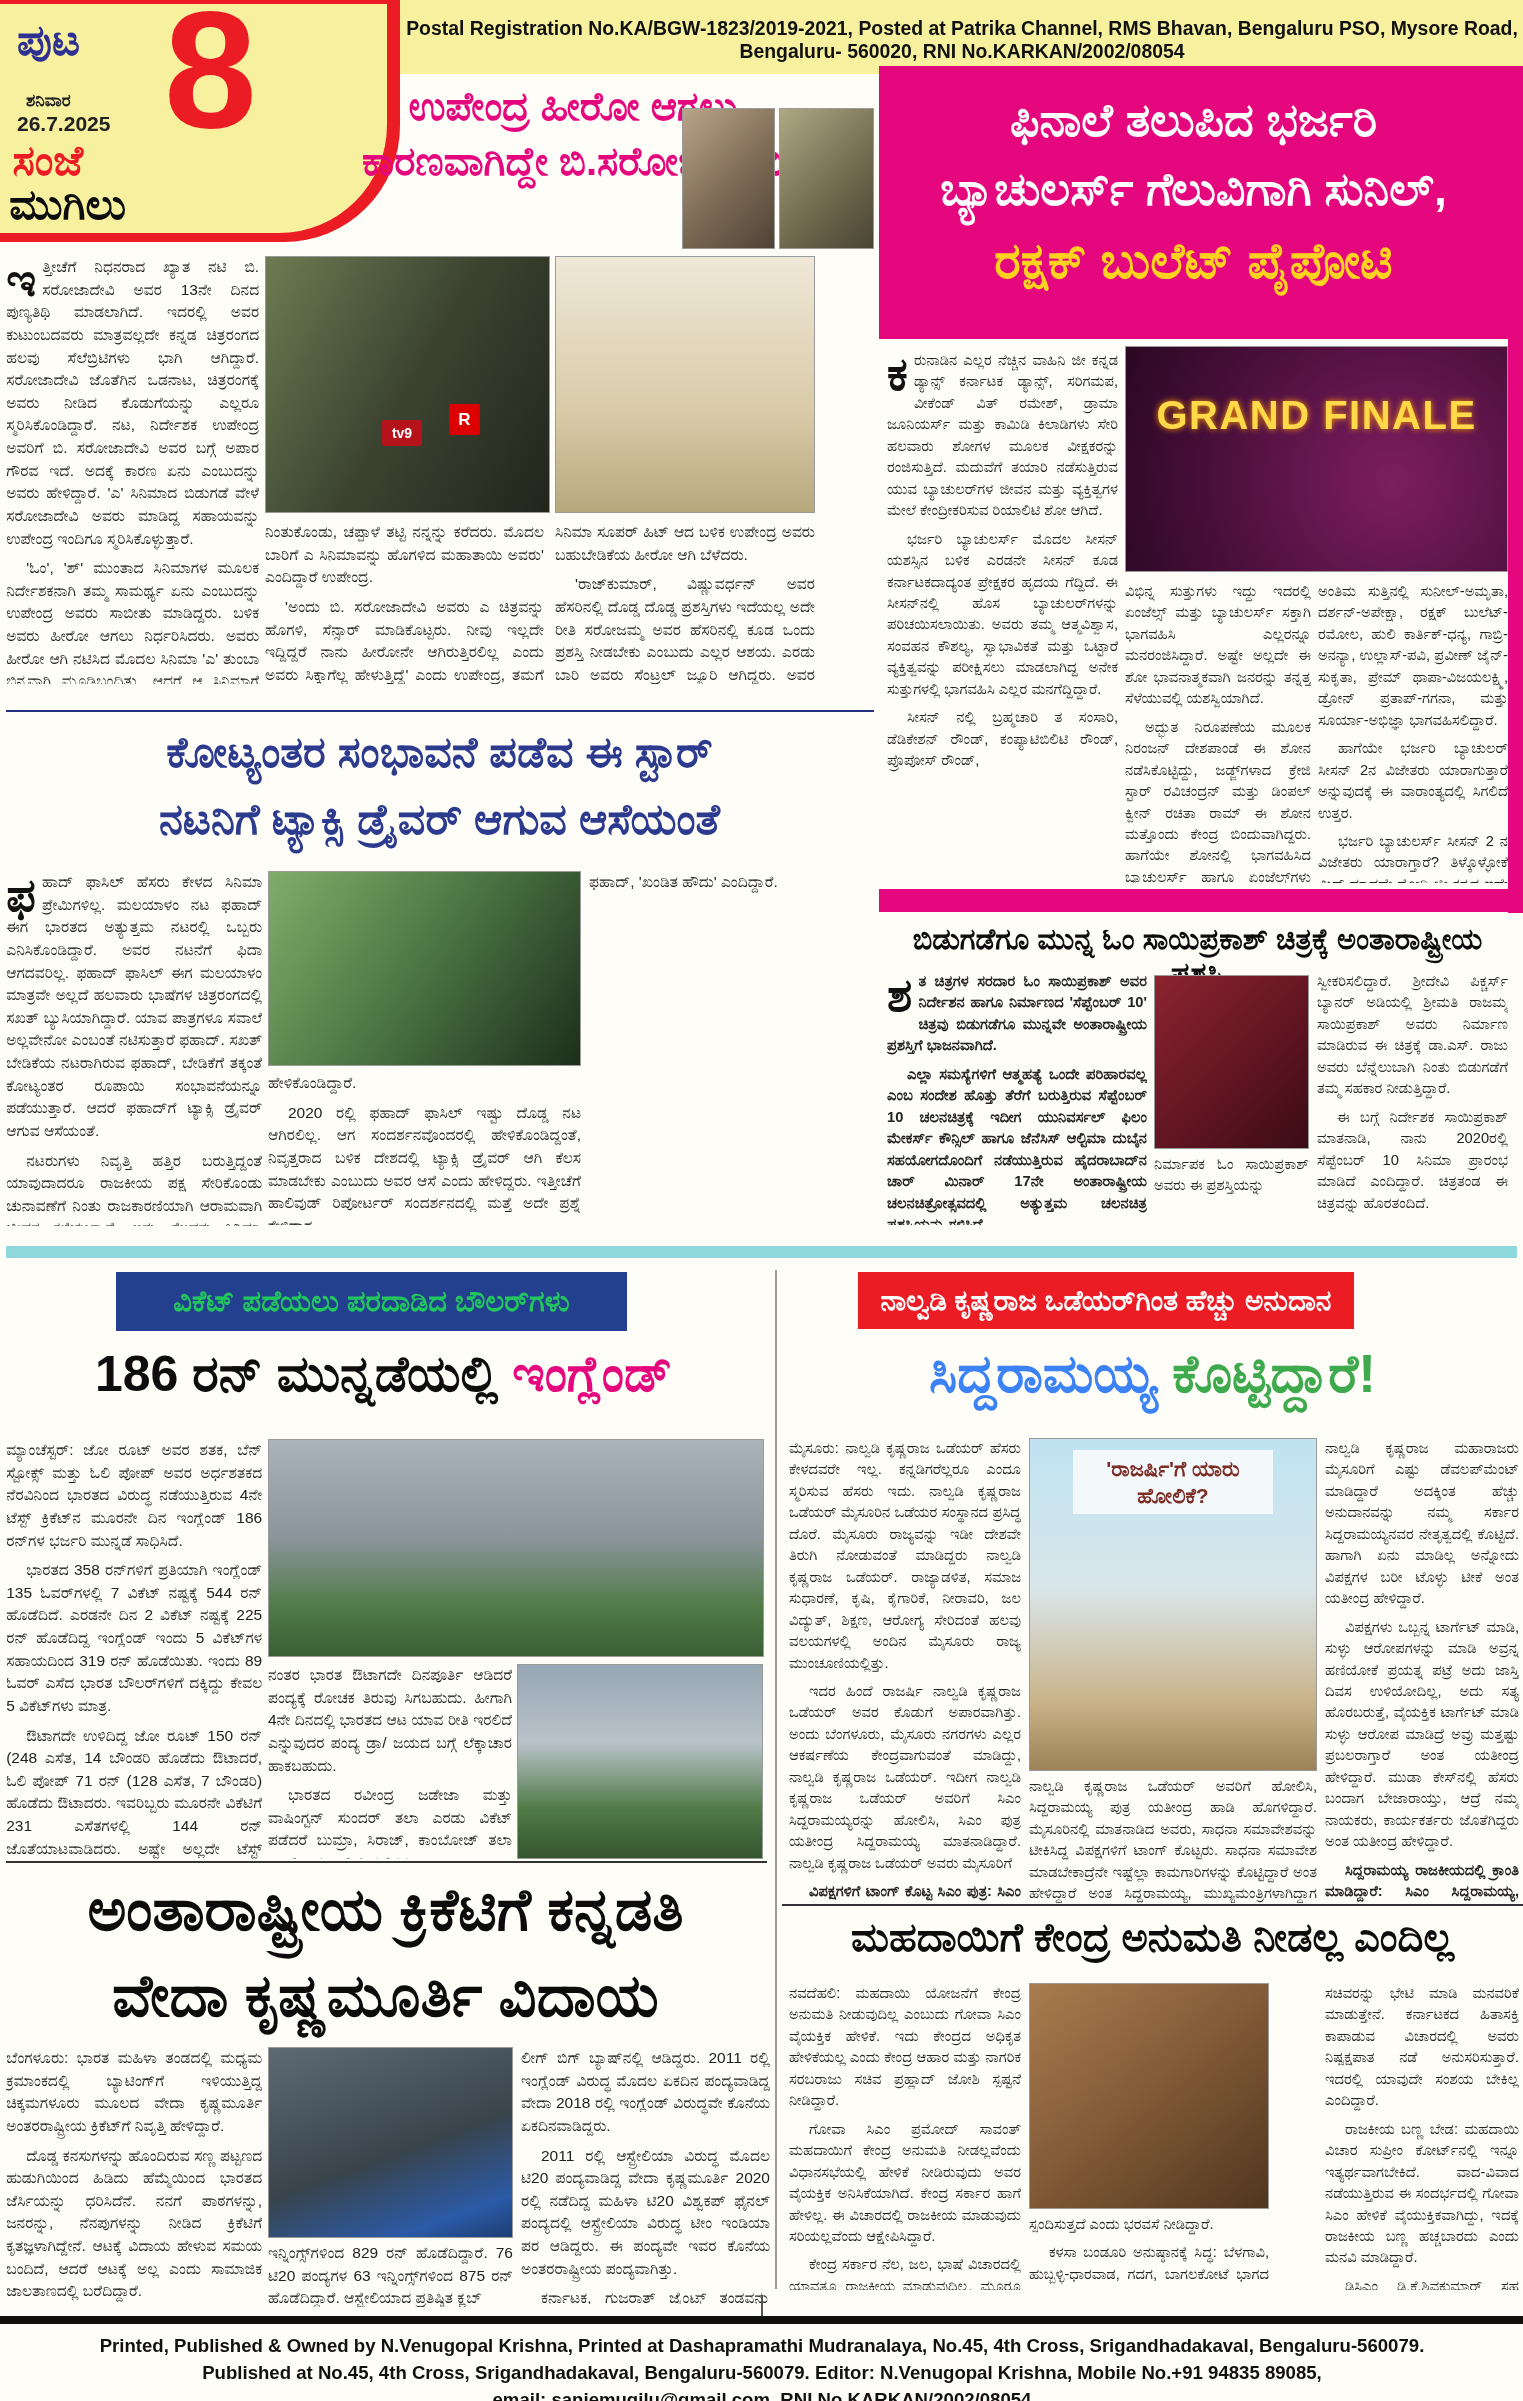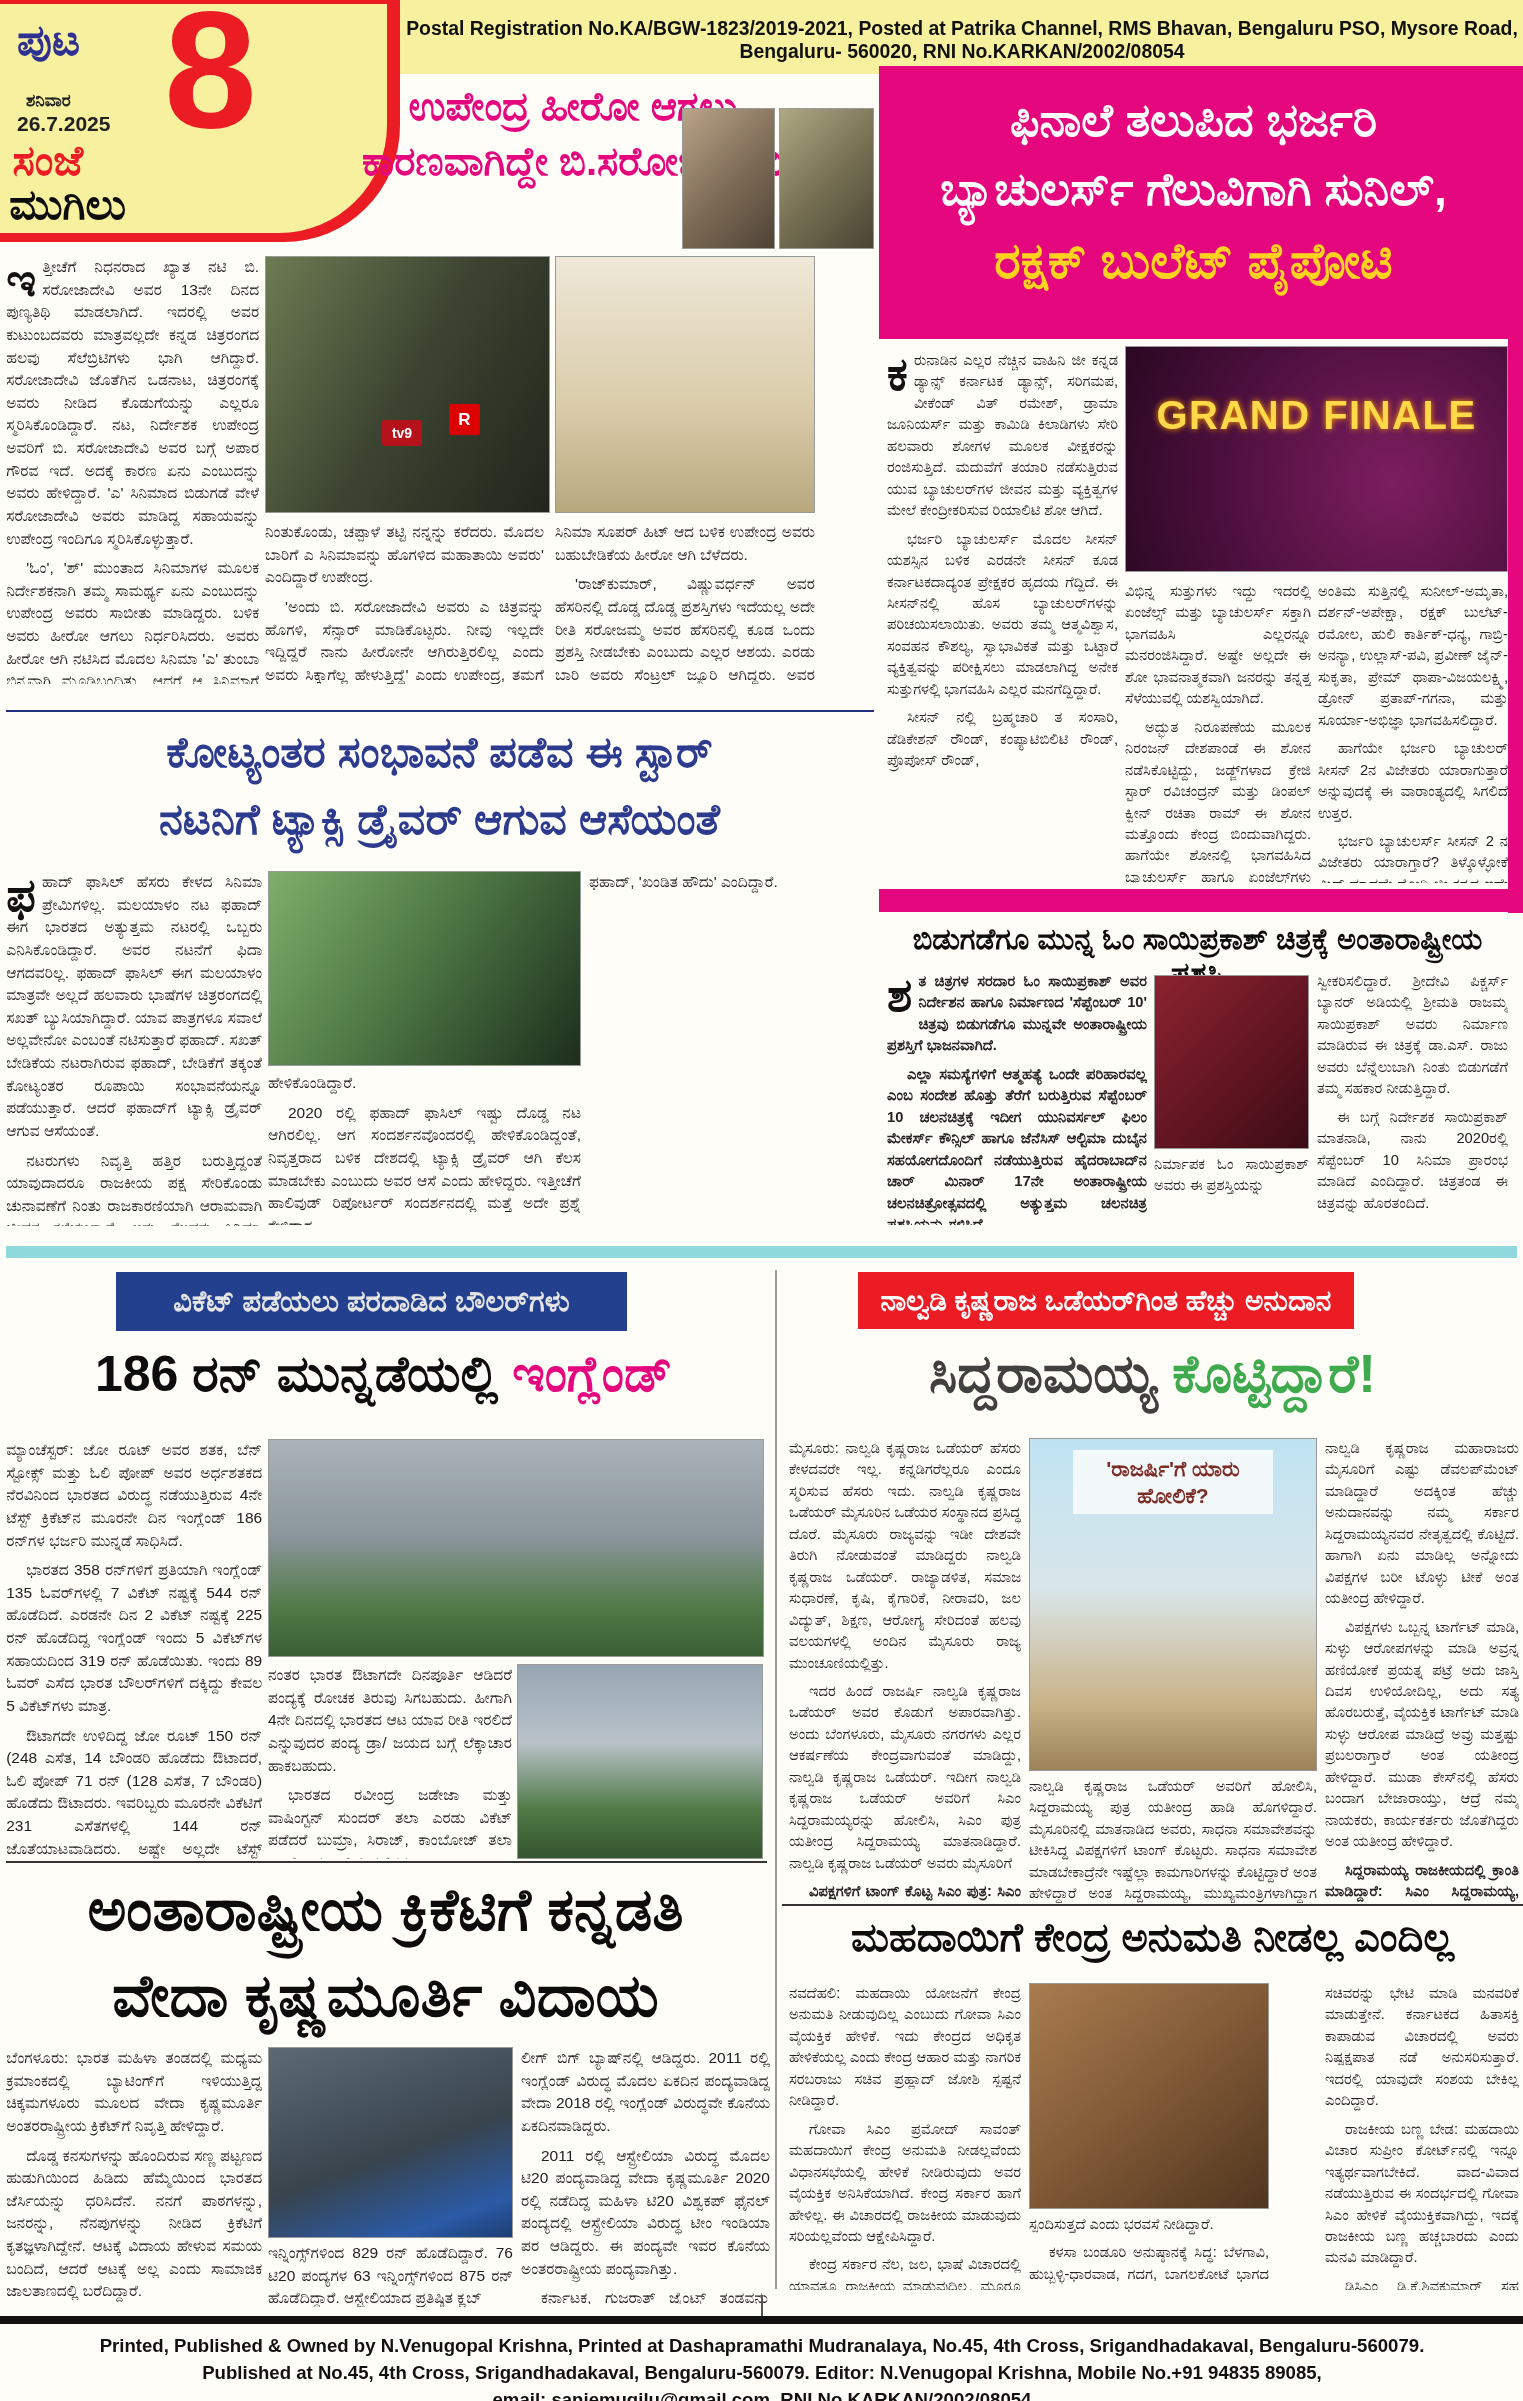--- a/index.html
+++ b/index.html
@@ -129,40 +129,40 @@
     <p>ನಿರ್ಮಾಪಕ ಓಂ ಸಾಯಿಪ್ರಕಾಶ್ ಅವರು ಈ ಪ್ರಶಸ್ತಿಯನ್ನು</p>
   </div>
   <div class="abs kn t19" style="left:1317px;top:971px;width:191px;height:254px;">
     <p>ಸ್ವೀಕರಿಸಲಿದ್ದಾರೆ. ಶ್ರೀದೇವಿ ಪಿಕ್ಚರ್ಸ್ ಬ್ಯಾನರ್ ಅಡಿಯಲ್ಲಿ ಶ್ರೀಮತಿ ರಾಜಮ್ಮ ಸಾಯಿಪ್ರಕಾಶ್ ಅವರು ನಿರ್ಮಾಣ ಮಾಡಿರುವ ಈ ಚಿತ್ರಕ್ಕೆ ಡಾ.ಎಸ್. ರಾಜು ಅವರು ಬೆನ್ನೆಲುಬಾಗಿ ನಿಂತು ಬಿಡುಗಡೆಗೆ ತಮ್ಮ ಸಹಕಾರ ನೀಡುತ್ತಿದ್ದಾರೆ.</p>
     <p>ಈ ಬಗ್ಗೆ ನಿರ್ದೇಶಕ ಸಾಯಿಪ್ರಕಾಶ್ ಮಾತನಾಡಿ, ನಾನು 2020ರಲ್ಲಿ ಸೆಪ್ಟೆಂಬರ್ 10 ಸಿನಿಮಾ ಪ್ರಾರಂಭ ಮಾಡಿದೆ ಎಂದಿದ್ದಾರೆ. ಚಿತ್ರತಂಡ ಈ ಚಿತ್ರವನ್ನು ಹೊರತಂದಿದೆ.</p>
   </div>
 
   <div class="abs" style="left:6.2px;top:1246px;width:1511px;height:12.4px;background:#8fd8dc;"></div>
   <div class="abs" style="left:775px;top:1270px;width:1.5px;height:1019px;background:#9b9b9b;"></div>
 
-  <div class="abs hl" style="left:116px;top:1272px;width:511px;height:59px;background:#23408f;color:#e5e5e5;font-size:29px;line-height:59px;">ವಿಕೆಟ್ ಪಡೆಯಲು ಪರದಾಡಿದ ಬೌಲರ್‌ಗಳು</div>
+  <div class="abs hl" style="left:116px;top:1272px;width:511px;height:59px;background:#23408f;color:#22c55e;font-size:29px;line-height:59px;">ವಿಕೆಟ್ ಪಡೆಯಲು ಪರದಾಡಿದ ಬೌಲರ್‌ಗಳು</div>
   <div class="abs hl" style="left:0;top:1334px;width:767px;font-size:50px;line-height:1.6;">
     <span style="color:#0d0d0d;">186 ರನ್ ಮುನ್ನಡೆಯಲ್ಲಿ </span><span style="color:#e5077e;">ಇಂಗ್ಲೆಂಡ್</span>
   </div>
   <div class="abs kn" style="left:6.2px;top:1439px;width:256px;height:421px;">
     <p>ಮ್ಯಾಂಚೆಸ್ಟರ್: ಜೋ ರೂಟ್ ಅವರ ಶತಕ, ಬೆನ್ ಸ್ಟೋಕ್ಸ್ ಮತ್ತು ಓಲಿ ಪೋಪ್ ಅವರ ಅರ್ಧಶತಕದ ನೆರವಿನಿಂದ ಭಾರತದ ವಿರುದ್ಧ ನಡೆಯುತ್ತಿರುವ 4ನೇ ಟೆಸ್ಟ್ ಕ್ರಿಕೆಟ್‌ನ ಮೂರನೇ ದಿನ ಇಂಗ್ಲೆಂಡ್ 186 ರನ್‌ಗಳ ಭರ್ಜರಿ ಮುನ್ನಡೆ ಸಾಧಿಸಿದೆ.</p>
     <p>ಭಾರತದ 358 ರನ್‌ಗಳಿಗೆ ಪ್ರತಿಯಾಗಿ ಇಂಗ್ಲೆಂಡ್ 135 ಓವರ್‌ಗಳಲ್ಲಿ 7 ವಿಕೆಟ್ ನಷ್ಟಕ್ಕೆ 544 ರನ್ ಹೊಡೆದಿದೆ. ಎರಡನೇ ದಿನ 2 ವಿಕೆಟ್ ನಷ್ಟಕ್ಕೆ 225 ರನ್ ಹೊಡೆದಿದ್ದ ಇಂಗ್ಲೆಂಡ್ ಇಂದು 5 ವಿಕೆಟ್‌ಗಳ ಸಹಾಯದಿಂದ 319 ರನ್ ಹೊಡೆಯಿತು. ಇಂದು 89 ಓವರ್ ಎಸೆದ ಭಾರತ ಬೌಲರ್‌ಗಳಿಗೆ ದಕ್ಕಿದ್ದು ಕೇವಲ 5 ವಿಕೆಟ್‌ಗಳು ಮಾತ್ರ.</p>
     <p>ಔಟಾಗದೇ ಉಳಿದಿದ್ದ ಜೋ ರೂಟ್ 150 ರನ್ (248 ಎಸೆತ, 14 ಬೌಂಡರಿ ಹೊಡೆದು ಔಟಾದರೆ, ಓಲಿ ಪೋಪ್ 71 ರನ್ (128 ಎಸೆತ, 7 ಬೌಂಡರಿ) ಹೊಡೆದು ಔಟಾದರು. ಇವರಿಬ್ಬರು ಮೂರನೇ ವಿಕೆಟಿಗೆ 231 ಎಸೆತಗಳಲ್ಲಿ 144 ರನ್ ಜೊತೆಯಾಟವಾಡಿದರು. ಅಷ್ಟೇ ಅಲ್ಲದೇ ಟೆಸ್ಟ್ ಕ್ರಿಕೆಟಿನಲ್ಲಿ ಎರಡನೇ ಅತಿ ಹೆಚ್ಚು ರನ್ ಹೊಡೆದ ಬ್ಯಾಟರ್ ಎಂಬ ಹೆಗ್ಗಳಿಕೆಗೆ ಜೋ ರೂಟ್ ಪಾತ್ರರಾದರು.</p>
 
   </div>
   <div class="abs photo ph-team" style="left:268px;top:1439px;width:496px;height:218px;"></div>
   <div class="abs kn" style="left:268px;top:1664px;width:244px;height:195px;">
     <p>ನಂತರ ಭಾರತ ಔಟಾಗದೇ ದಿನಪೂರ್ತಿ ಆಡಿದರೆ ಪಂದ್ಯಕ್ಕೆ ರೋಚಕ ತಿರುವು ಸಿಗಬಹುದು. ಹೀಗಾಗಿ 4ನೇ ದಿನದಲ್ಲಿ ಭಾರತದ ಆಟ ಯಾವ ರೀತಿ ಇರಲಿದೆ ಎನ್ನುವುದರ ಪಂದ್ಯ ಡ್ರಾ/ ಜಯದ ಬಗ್ಗೆ ಲೆಕ್ಕಾಚಾರ ಹಾಕಬಹುದು.</p>
     <p>ಭಾರತದ ರವೀಂದ್ರ ಜಡೇಜಾ ಮತ್ತು ವಾಷಿಂಗ್ಟನ್ ಸುಂದರ್ ತಲಾ ಎರಡು ವಿಕೆಟ್ ಪಡೆದರೆ ಬುಮ್ರಾ, ಸಿರಾಜ್, ಕಾಂಬೋಜ್ ತಲಾ ಒಂದೊಂದು ವಿಕೆಟ್ ಪಡೆದರು.</p>
   </div>
   <div class="abs photo ph-bats" style="left:517px;top:1664px;width:246px;height:195px;"></div>
 
   <div class="abs hl" style="left:858px;top:1272px;width:496px;height:57px;background:#ec1c24;color:#fff;font-size:28px;line-height:57px;">ನಾಲ್ವಡಿ ಕೃಷ್ಣರಾಜ ಒಡೆಯರ್‌ಗಿಂತ ಹೆಚ್ಚು ಅನುದಾನ</div>
   <div class="abs hl" style="left:782px;top:1332px;width:741px;font-size:53px;line-height:1.6;">
-    <span style="color:#404040;">ಸಿದ್ದರಾಮಯ್ಯ </span><span style="color:#3fa94d;">ಕೊಟ್ಟಿದ್ದಾರೆ!</span>
+    <span style="color:#3b82f6;">ಸಿದ್ದರಾಮಯ್ಯ </span><span style="color:#3fa94d;">ಕೊಟ್ಟಿದ್ದಾರೆ!</span>
   </div>
   <div class="abs kn t19" style="left:789px;top:1438px;width:232px;height:465px;">
     <p>ಮೈಸೂರು: ನಾಲ್ವಡಿ ಕೃಷ್ಣರಾಜ ಒಡೆಯರ್ ಹೆಸರು ಕೇಳದವರೇ ಇಲ್ಲ. ಕನ್ನಡಿಗರೆಲ್ಲರೂ ಎಂದೂ ಸ್ಮರಿಸುವ ಹೆಸರು ಇದು. ನಾಲ್ವಡಿ ಕೃಷ್ಣರಾಜ ಒಡೆಯರ್ ಮೈಸೂರಿನ ಒಡೆಯರ ಸಂಸ್ಥಾನದ ಪ್ರಸಿದ್ಧ ದೊರೆ. ಮೈಸೂರು ರಾಜ್ಯವನ್ನು ಇಡೀ ದೇಶವೇ ತಿರುಗಿ ನೋಡುವಂತೆ ಮಾಡಿದ್ದರು ನಾಲ್ವಡಿ ಕೃಷ್ಣರಾಜ ಒಡೆಯರ್. ರಾಜ್ಯಾಡಳಿತ, ಸಮಾಜ ಸುಧಾರಣೆ, ಕೃಷಿ, ಕೈಗಾರಿಕೆ, ನೀರಾವರಿ, ಜಲ ವಿದ್ಯುತ್, ಶಿಕ್ಷಣ, ಆರೋಗ್ಯ ಸೇರಿದಂತೆ ಹಲವು ವಲಯಗಳಲ್ಲಿ ಅಂದಿನ ಮೈಸೂರು ರಾಜ್ಯ ಮುಂಚೂಣಿಯಲ್ಲಿತ್ತು.</p>
     <p>ಇದರ ಹಿಂದೆ ರಾಜರ್ಷಿ ನಾಲ್ವಡಿ ಕೃಷ್ಣರಾಜ ಒಡೆಯರ್ ಅವರ ಕೊಡುಗೆ ಅಪಾರವಾಗಿತ್ತು. ಅಂದು ಬೆಂಗಳೂರು, ಮೈಸೂರು ನಗರಗಳು ಎಲ್ಲರ ಆಕರ್ಷಣೆಯ ಕೇಂದ್ರವಾಗುವಂತೆ ಮಾಡಿದ್ದು, ನಾಲ್ವಡಿ ಕೃಷ್ಣರಾಜ ಒಡೆಯರ್. ಇದೀಗ ನಾಲ್ವಡಿ ಕೃಷ್ಣರಾಜ ಒಡೆಯರ್ ಅವರಿಗೆ ಸಿಎಂ ಸಿದ್ದರಾಮಯ್ಯರನ್ನು ಹೋಲಿಸಿ, ಸಿಎಂ ಪುತ್ರ ಯತೀಂದ್ರ ಸಿದ್ದರಾಮಯ್ಯ ಮಾತನಾಡಿದ್ದಾರೆ. ನಾಲ್ವಡಿ ಕೃಷ್ಣರಾಜ ಒಡೆಯರ್ ಅವರು ಮೈಸೂರಿಗೆ</p>
     <p style="font-weight:bold;">ವಿಪಕ್ಷಗಳಿಗೆ ಟಾಂಗ್ ಕೊಟ್ಟ ಸಿಎಂ ಪುತ್ರ: ಸಿಎಂ ಸಿದ್ದರಾಮಯ್ಯ ಅವರನ್ನು ಮೈಸೂರು ಮಹಾರಾಜ</p>
   </div>
   <div class="abs photo ph-palace" style="left:1029px;top:1438px;width:288px;height:333px;">
     <div class="caption-strip" style="margin:11px auto 0;width:194px;font-size:21px;line-height:1.3;padding:4.6px 3.1px;">'ರಾಜರ್ಷಿ'ಗೆ ಯಾರು ಹೋಲಿಕೆ?</div>
   </div>
   <div class="abs kn t19" style="left:1029px;top:1776px;width:288px;height:127px;">

